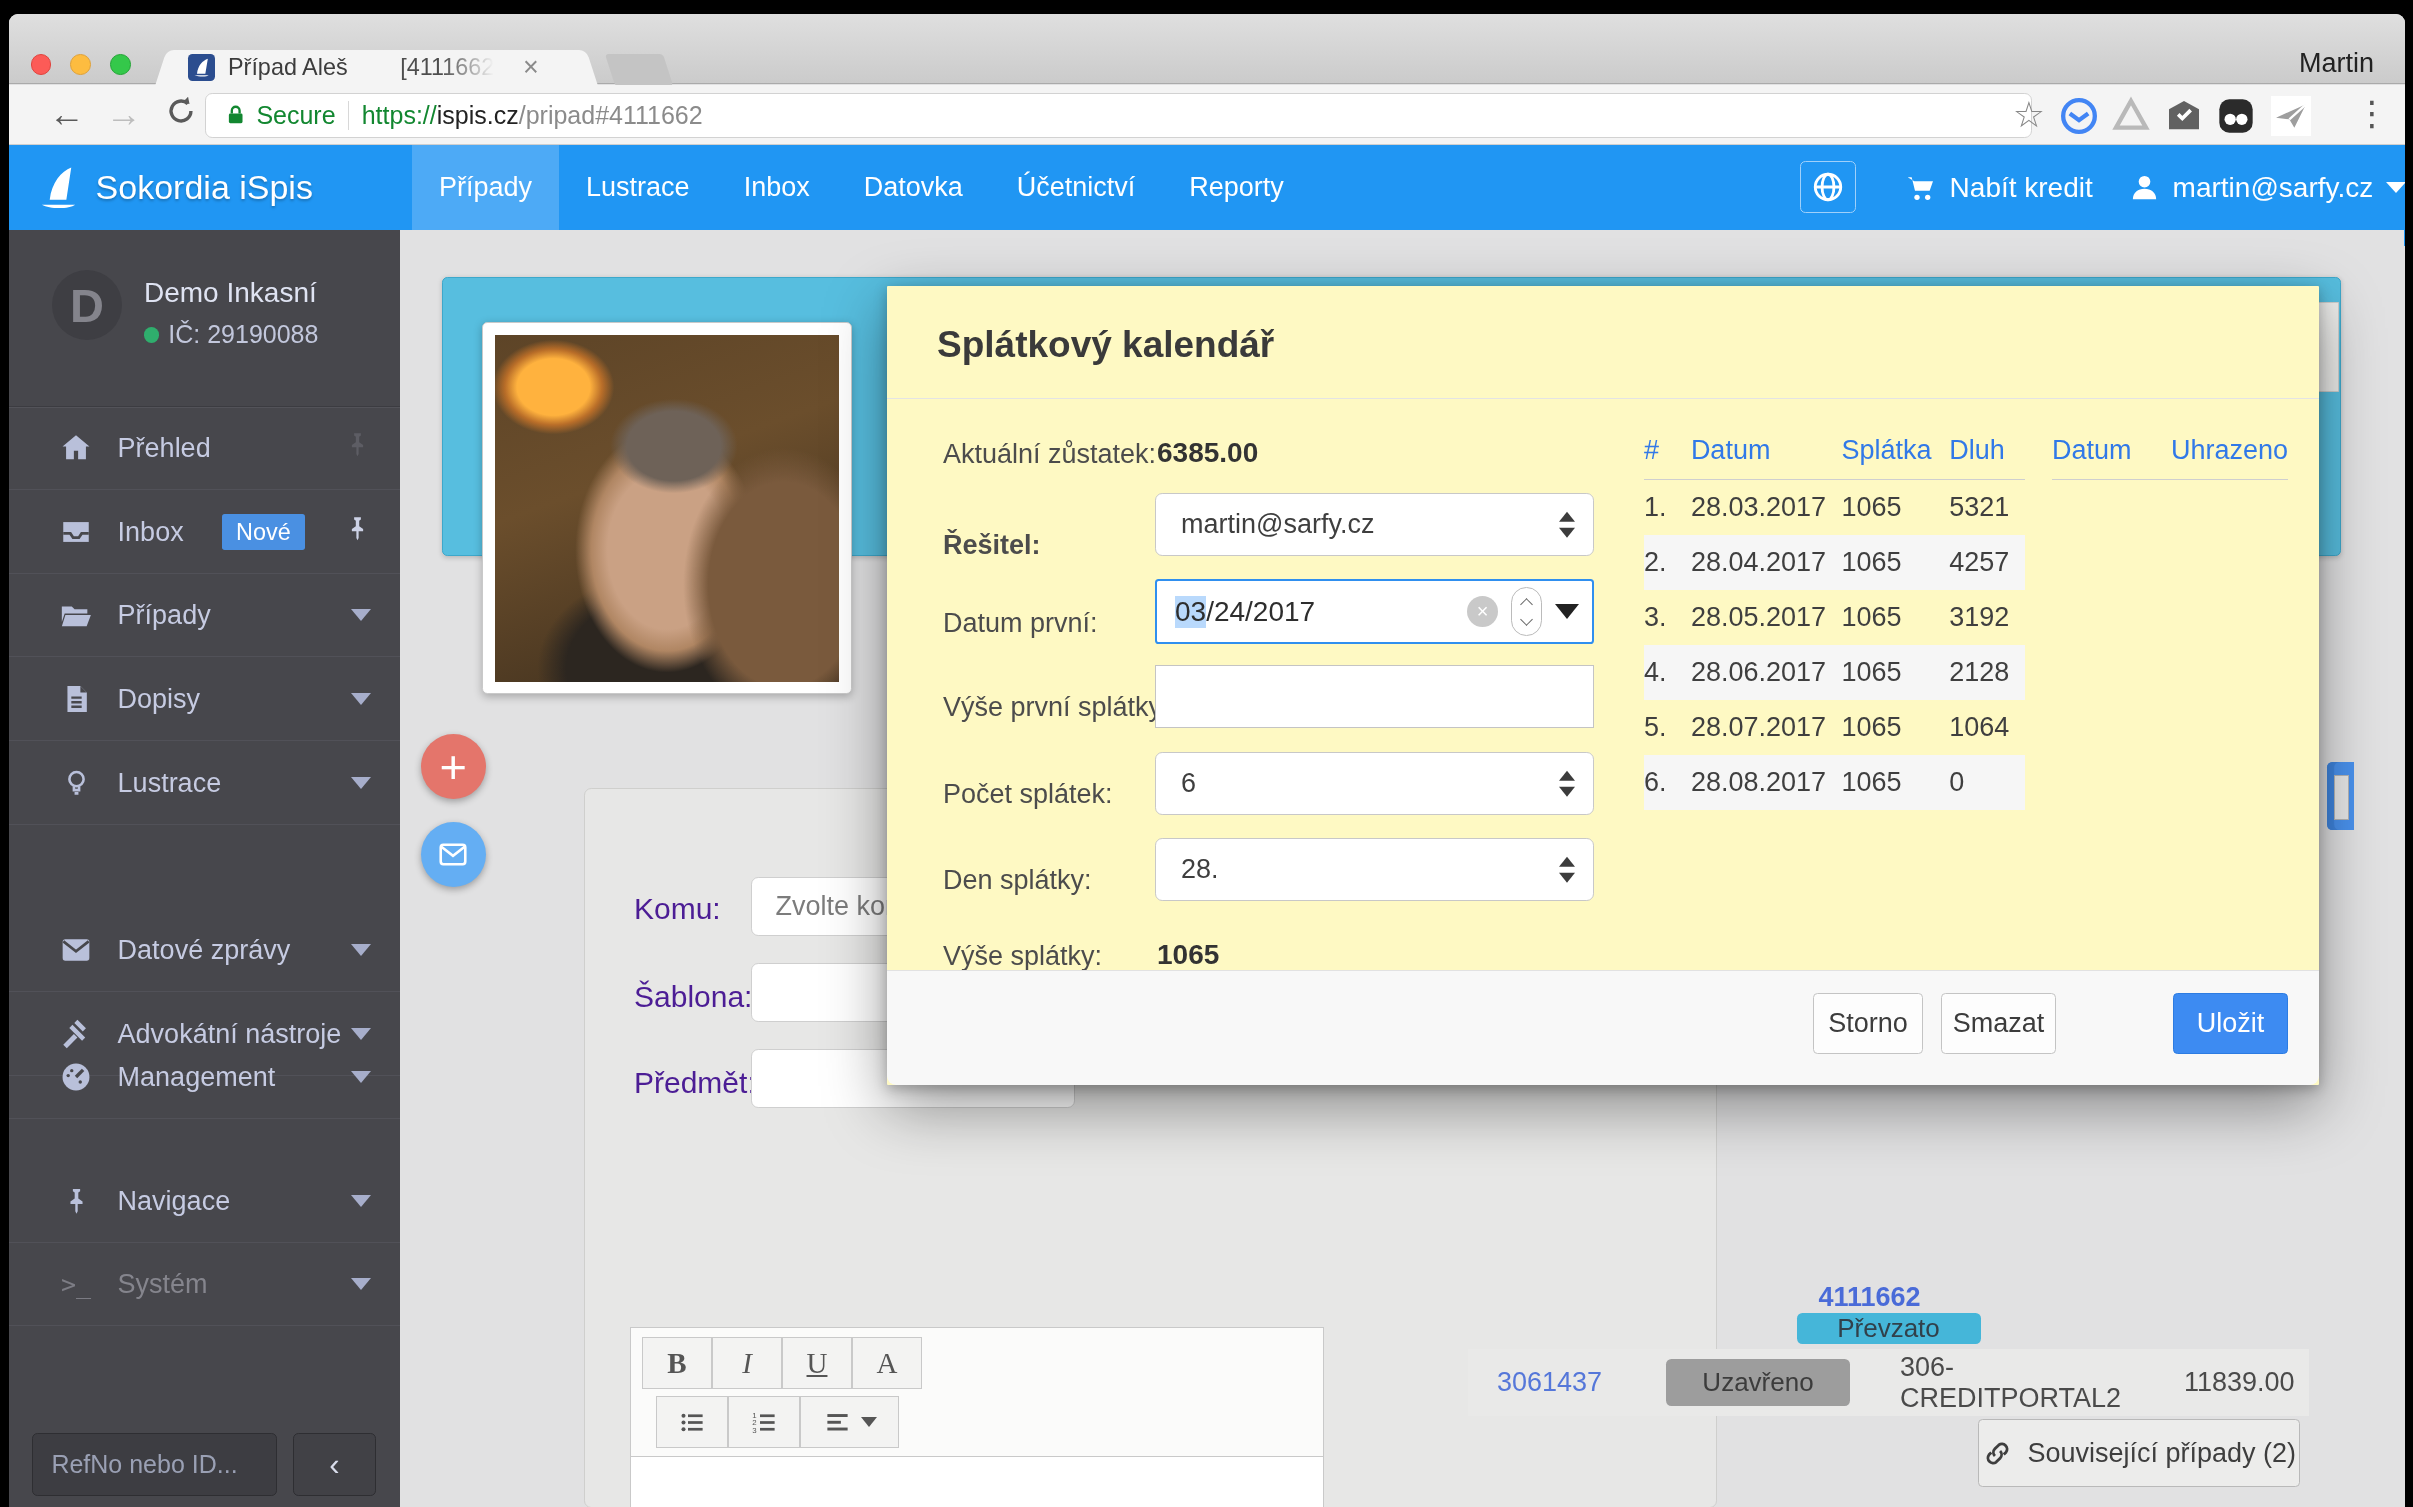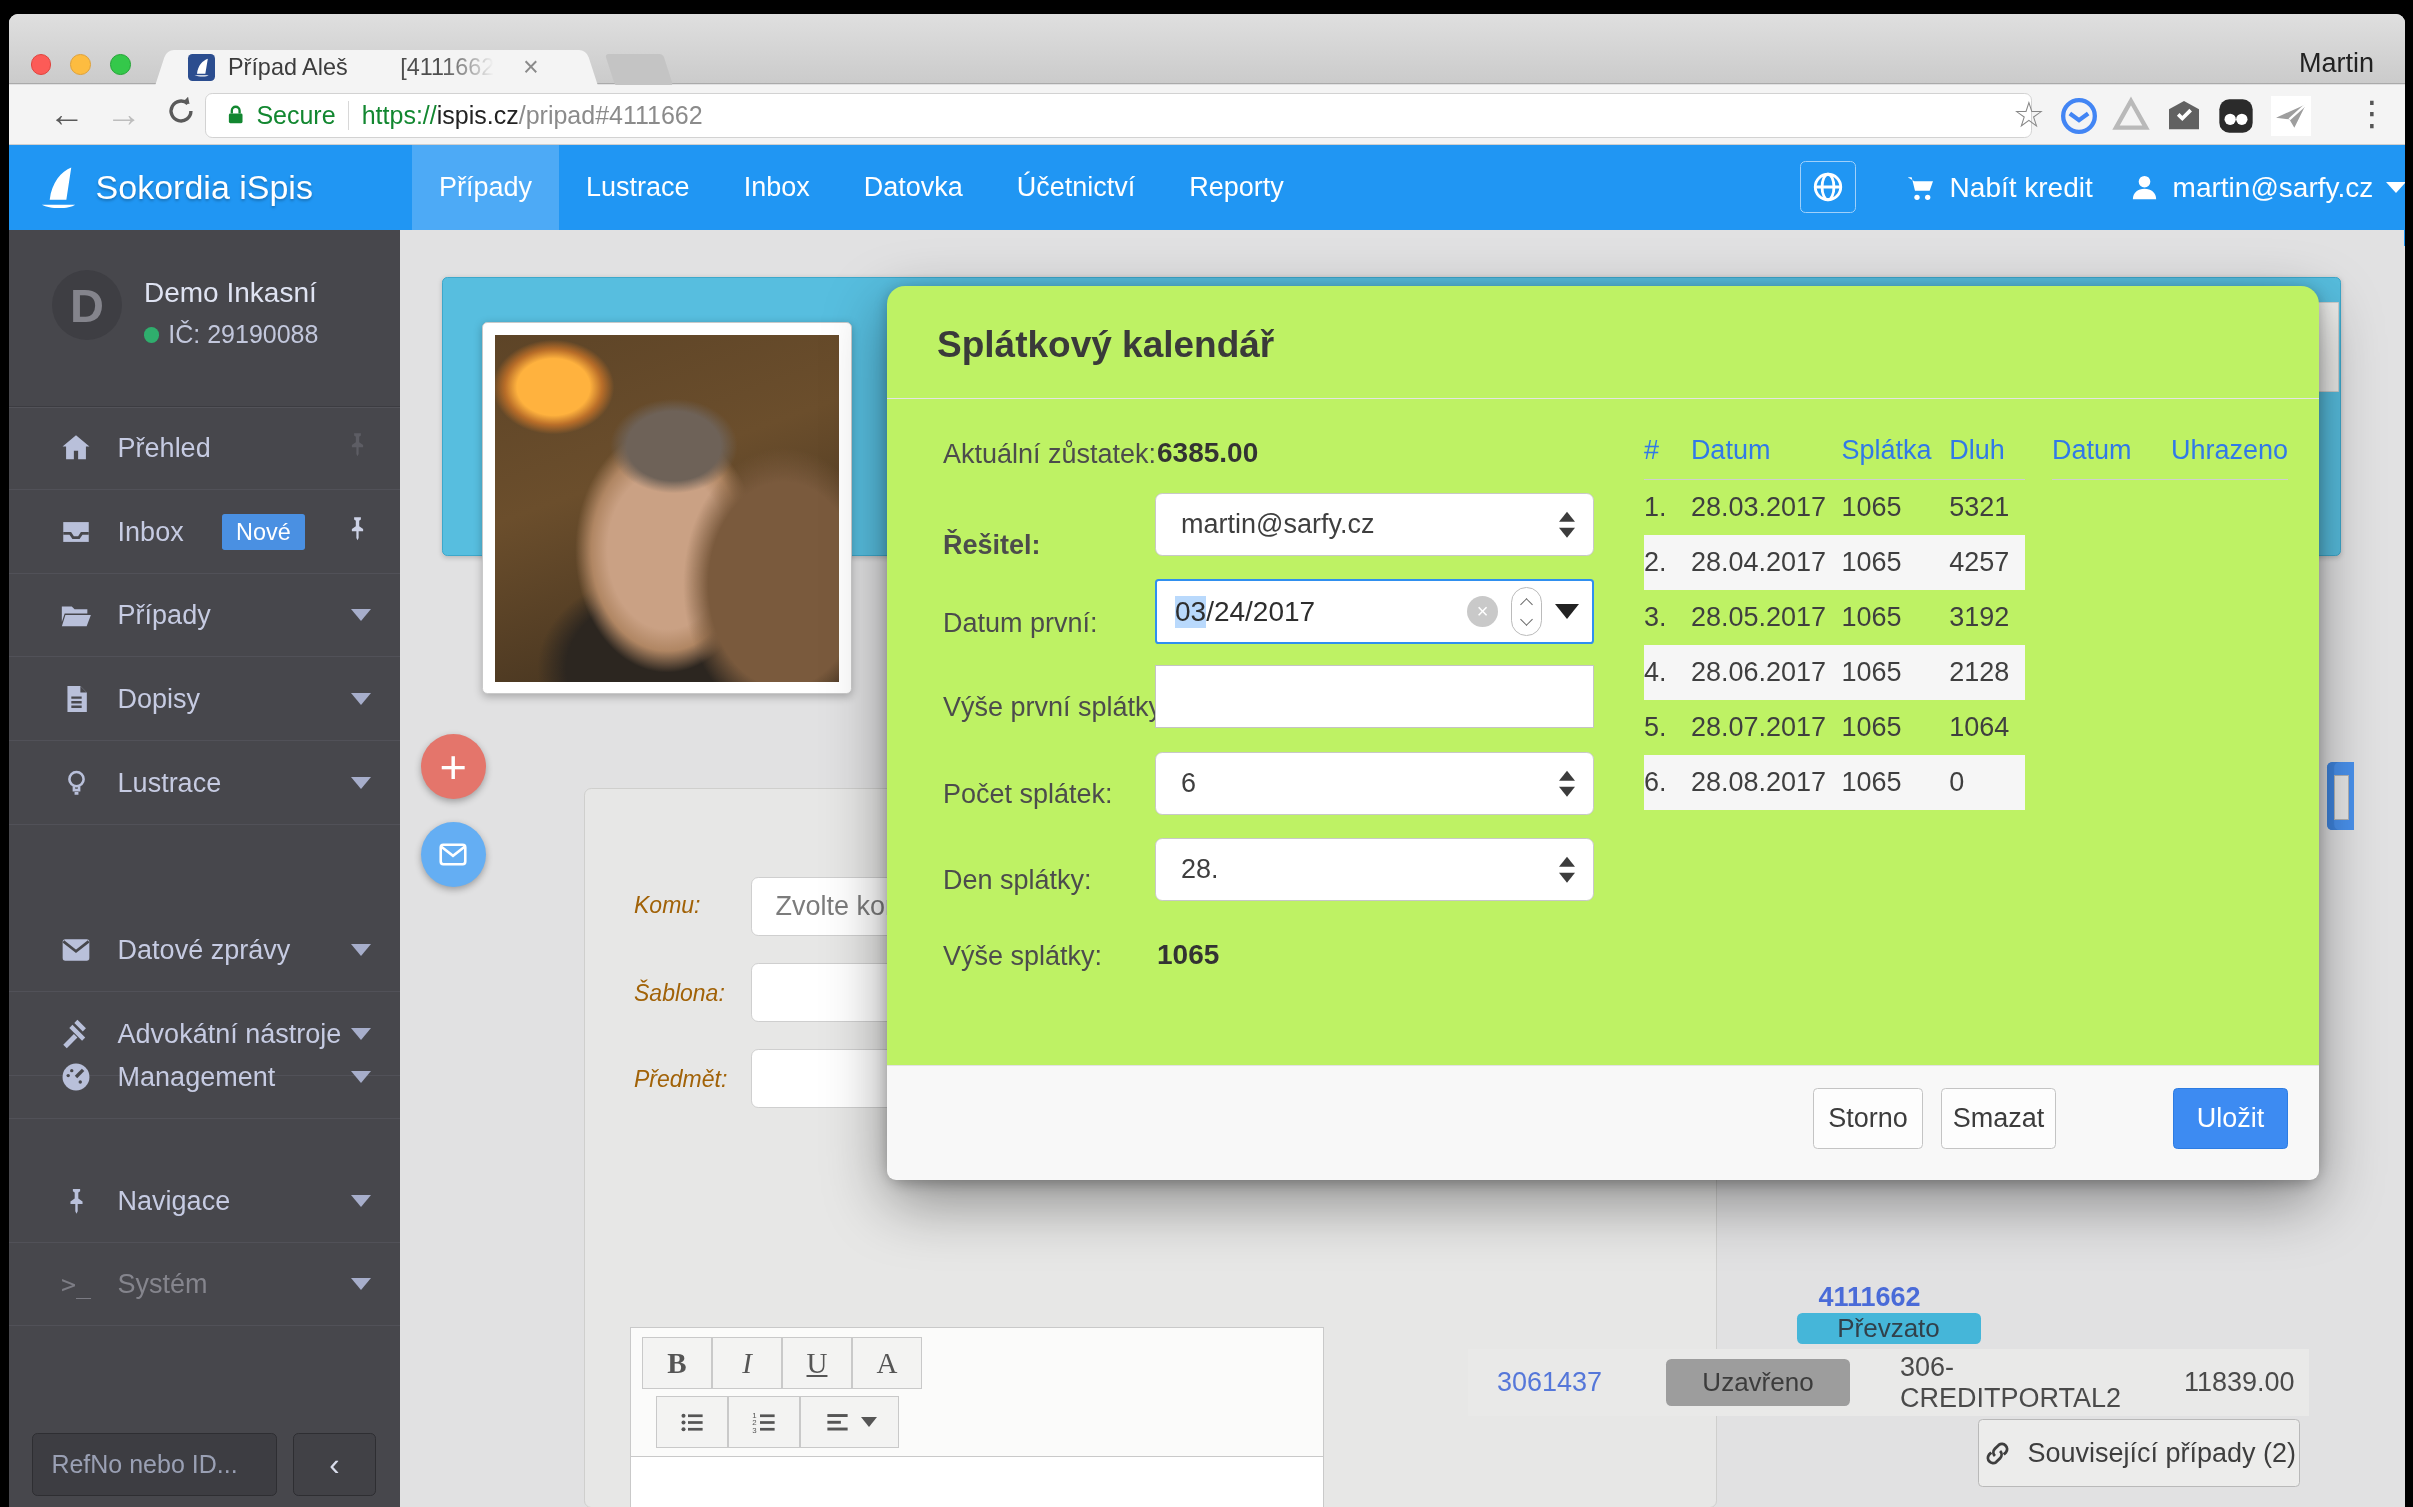--- a/index.html
+++ b/index.html
@@ -108,21 +108,21 @@
       radial-gradient(108px 144px at 50% 62%, #caa184 0 55%, #b08663 70%, transparent 85%),
       radial-gradient(144px 108px at 50% 96%, #2c2620 0 70%, transparent 90%),
       linear-gradient(160deg, #5d4427 0%, #6b4e2c 40%, #3a2c1c 100%); }
   .fab { position:absolute; left:20.7px; width:65px; height:65px; border-radius:50%;
          display:flex; align-items:center; justify-content:center; color:#fff;
          box-shadow:0 2.7px 7.2px rgba(0,0,0,.3); }
   .fab.plus { top:504px; background:#e4756b; font-size:47px; }
   .fab.mail { top:592px; background:#64aef3; }
   .compose { position:absolute; left:184px; top:558px; width:1133px; height:720px;
              background:#e7e7e6; border:0.9px solid #cfcfcd; border-radius:7.2px; }
-  .c-row { position:absolute; left:49px; font-size:23px; color:#a16207;font-style:italic; }
+  .c-row { position:absolute; left:49px; font-size:30px; color:#4c1d95; }
   .c-input { position:absolute; background:#fff; border:0.9px solid #cfcfcf; border-radius:7.2px;
              height:59px; display:flex; align-items:center; padding:0 23.4px; font-size:27px; color:#7c7c7c; }
   .editor { position:absolute; left:45px; top:538px; width:694px; height:252px; background:#fbfbfa;
             border:0.9px solid #c9c9c9; }
   .ed-btn { position:absolute; top:9px; width:70px; height:52px; background:#f3f3f2; border:0.9px solid #c9c9c9;
             display:flex; align-items:center; justify-content:center; font-size:29px; color:#555; }
   .ed-btn2 { position:absolute; top:68px; width:72px; height:52px; background:#f3f3f2; border:0.9px solid #c9c9c9;
              display:flex; align-items:center; justify-content:center; gap:7.2px; color:#555; }
   .ed-body { position:absolute; left:0px; top:128px; width:692px; height:122px; background:#fff; border-top:0.9px solid #c9c9c9; }
   .cases { position:absolute; left:1068px; top:1052px; width:845px; }
@@ -138,22 +138,22 @@
   .case-amt { width:171px; text-align:right; padding-right:14.4px; font-size:27px; color:#4a4a4a; }
   .related-btn { position:absolute; left:1578px; top:1189px; width:322px; height:68px; background:#ececeb;
                  border:0.9px solid #b9b9b9; border-radius:4.5px; display:flex; align-items:center; justify-content:center;
                  gap:14.4px; font-size:27px; color:#3e3e3e; }
   .blue-frag { position:absolute; left:1927px; top:532px; width:27px; height:68px; background:#4a92ee;
                border-radius:5.4px 0 0 5.4px; box-shadow:inset 7.2px 0 0 #3f85de; }
   .blue-frag:before { content:""; position:absolute; left:7.2px; top:12.6px; width:12.6px; height:43px;
                       background:#e8e8e8; border:0.9px solid #b5b5b5; }
 
   
-  .modal { position:absolute; left:878px; top:272px; width:1432px; height:894px; background:#bef264;
-           border-radius:18px; box-shadow:0 21.6px 63px rgba(0,0,0,.40), 0 3.6px 12.6px rgba(0,0,0,.25); }
+  .modal { position:absolute; left:878px; top:272px; width:1432px; height:799px; background:#fef9c3;
+           border-radius:1px; box-shadow:0 21.6px 63px rgba(0,0,0,.40), 0 3.6px 12.6px rgba(0,0,0,.25); }
   .m-title { position:absolute; left:50px; top:38px; font-size:37px; font-weight:bold; color:#3a3a3a; }
   .m-hdiv { position:absolute; left:0; top:112px; width:100%; height:0.9px; background:#e4e4e4; }
   .m-label { position:absolute; left:56px; font-size:27px; color:#4c4c4c; }
   .m-value { position:absolute; left:270px; font-size:28px; font-weight:bold; color:#333; }
   .m-select { position:absolute; left:268px; width:439px; height:63px; border:0.9px solid #c8c8c8; border-radius:7.2px;
               display:flex; align-items:center; padding:0 25px; font-size:27px; color:#3f3f3f; background:#fff; }
   .spin { position:absolute; right:18px; top:50%; transform:translateY(-50%); display:flex; flex-direction:column; gap:6.3px; }
   .spin i { width:0; height:0; border-left:8px solid transparent; border-right:8px solid transparent; display:block; }
   .spin .up { border-bottom:10px solid #3c3c3c; }
   .spin .dn { border-top:10px solid #3c3c3c; }

